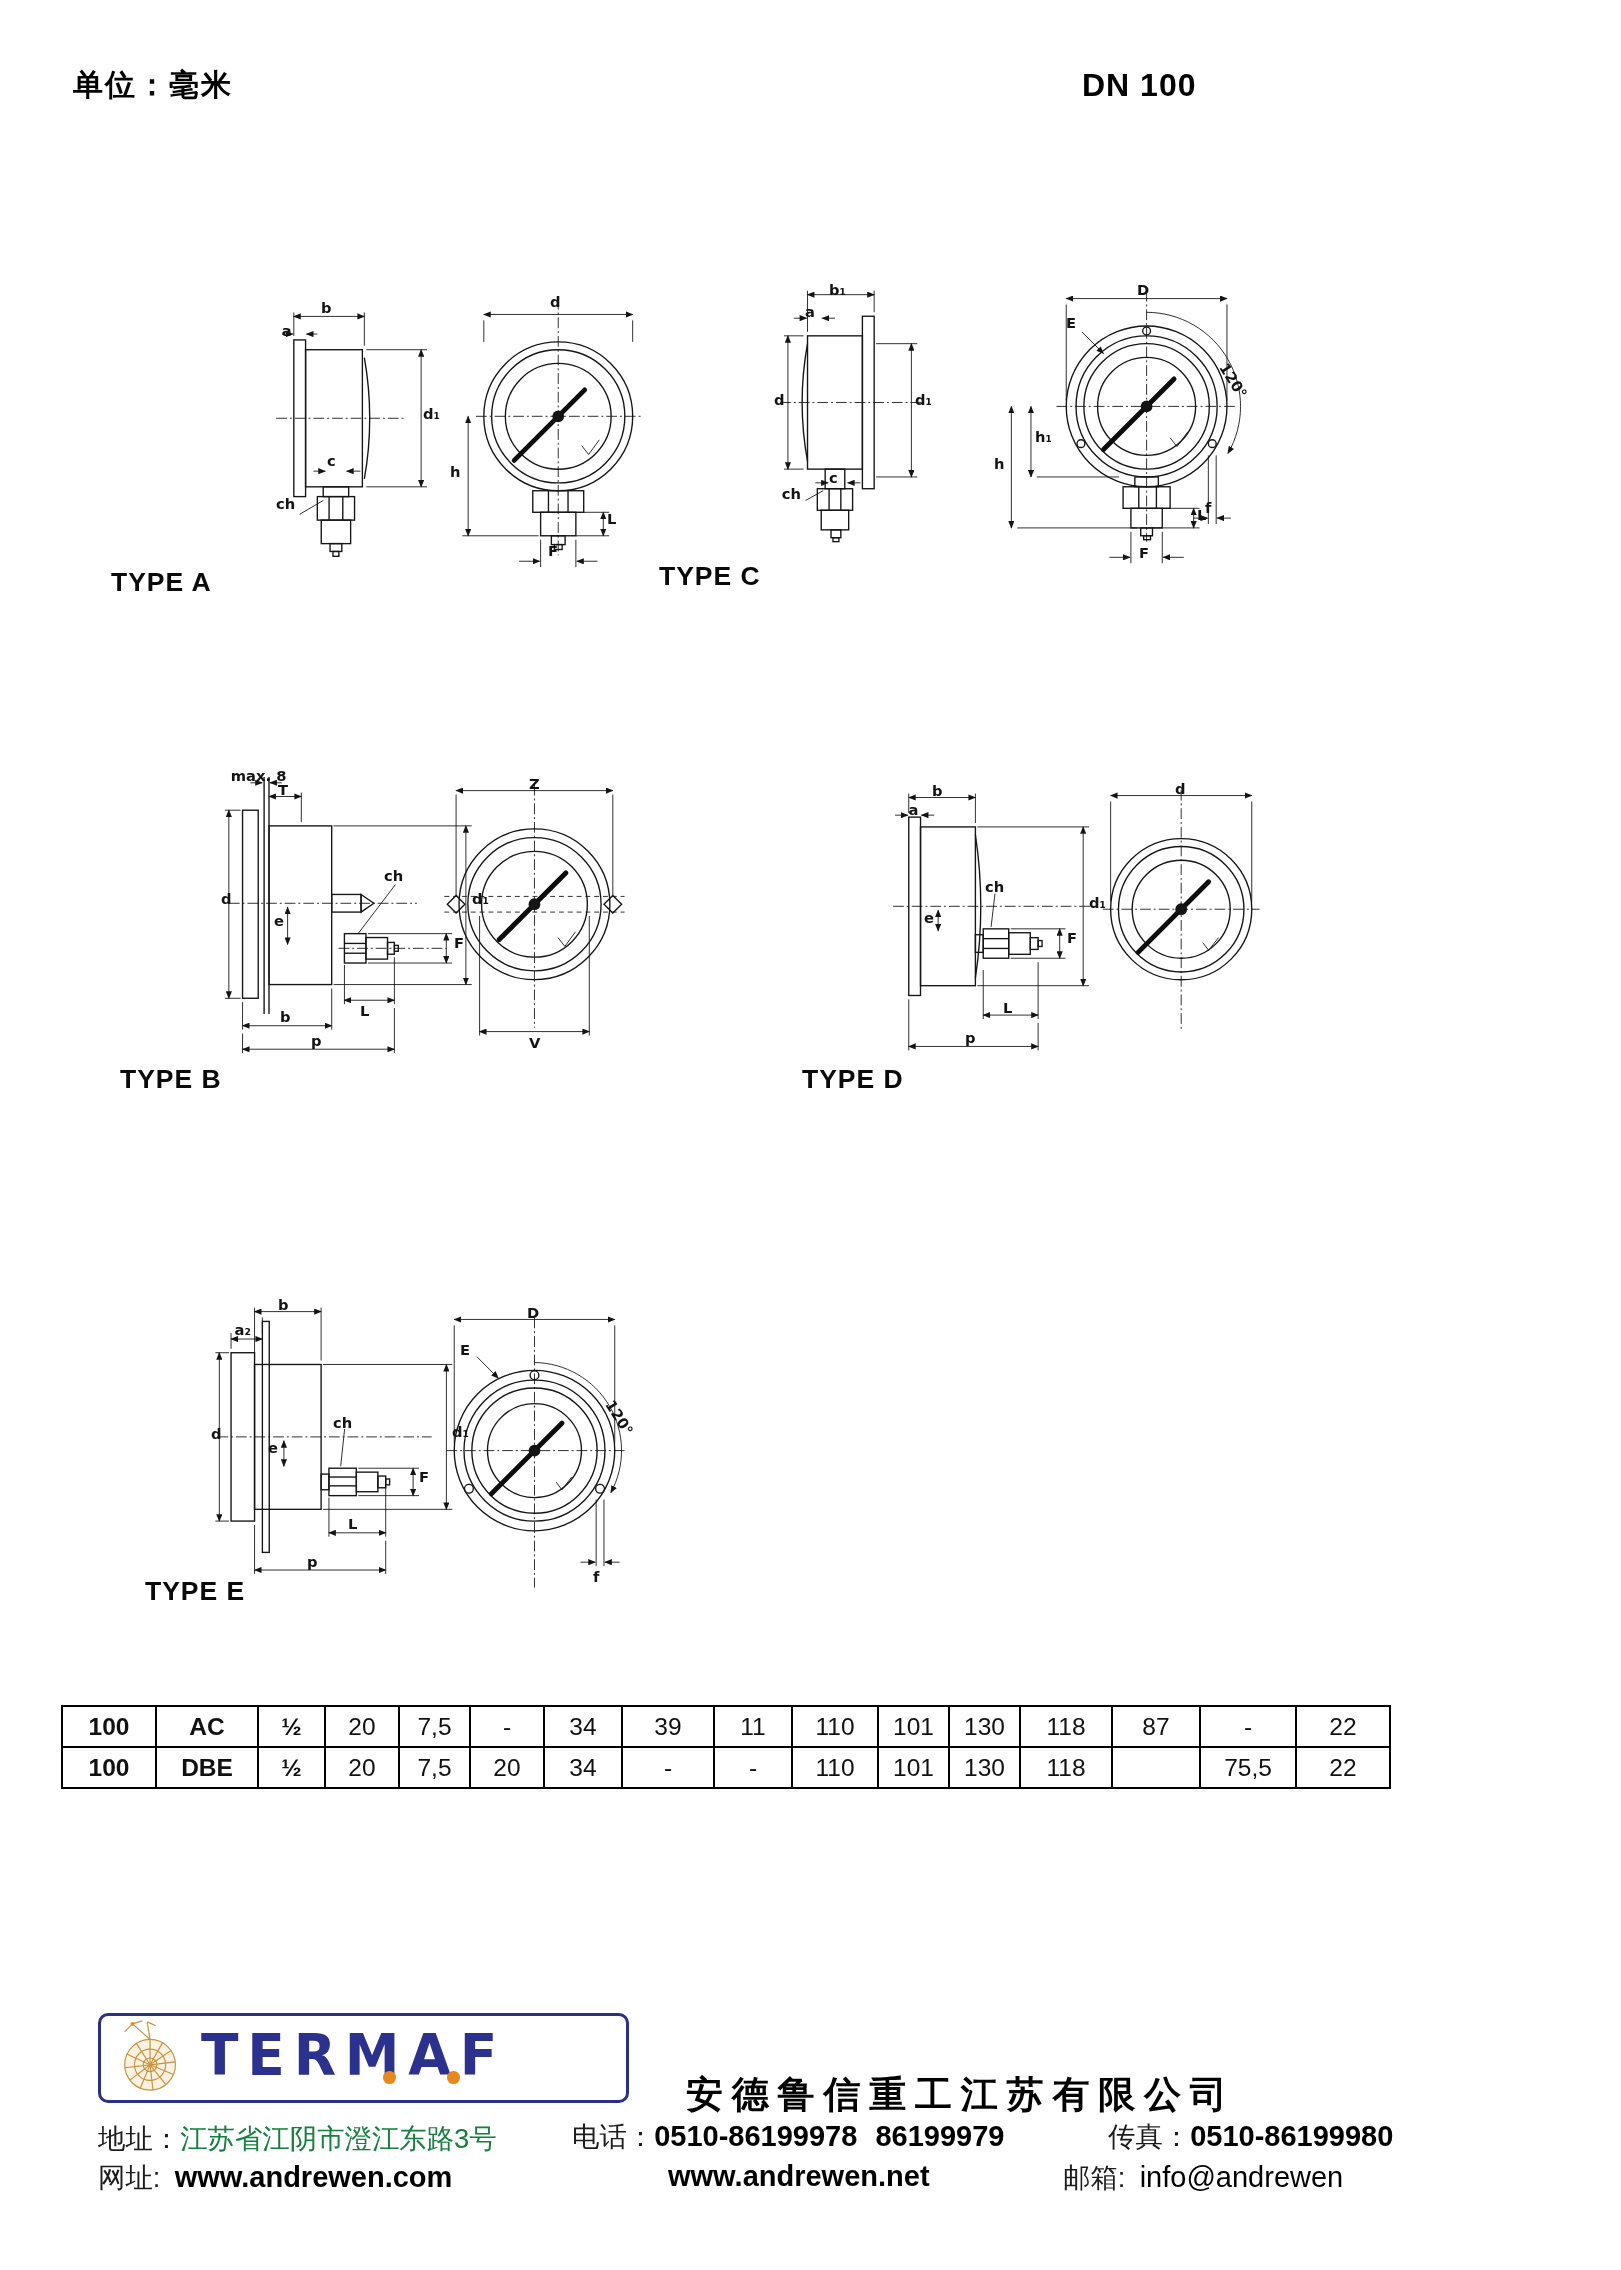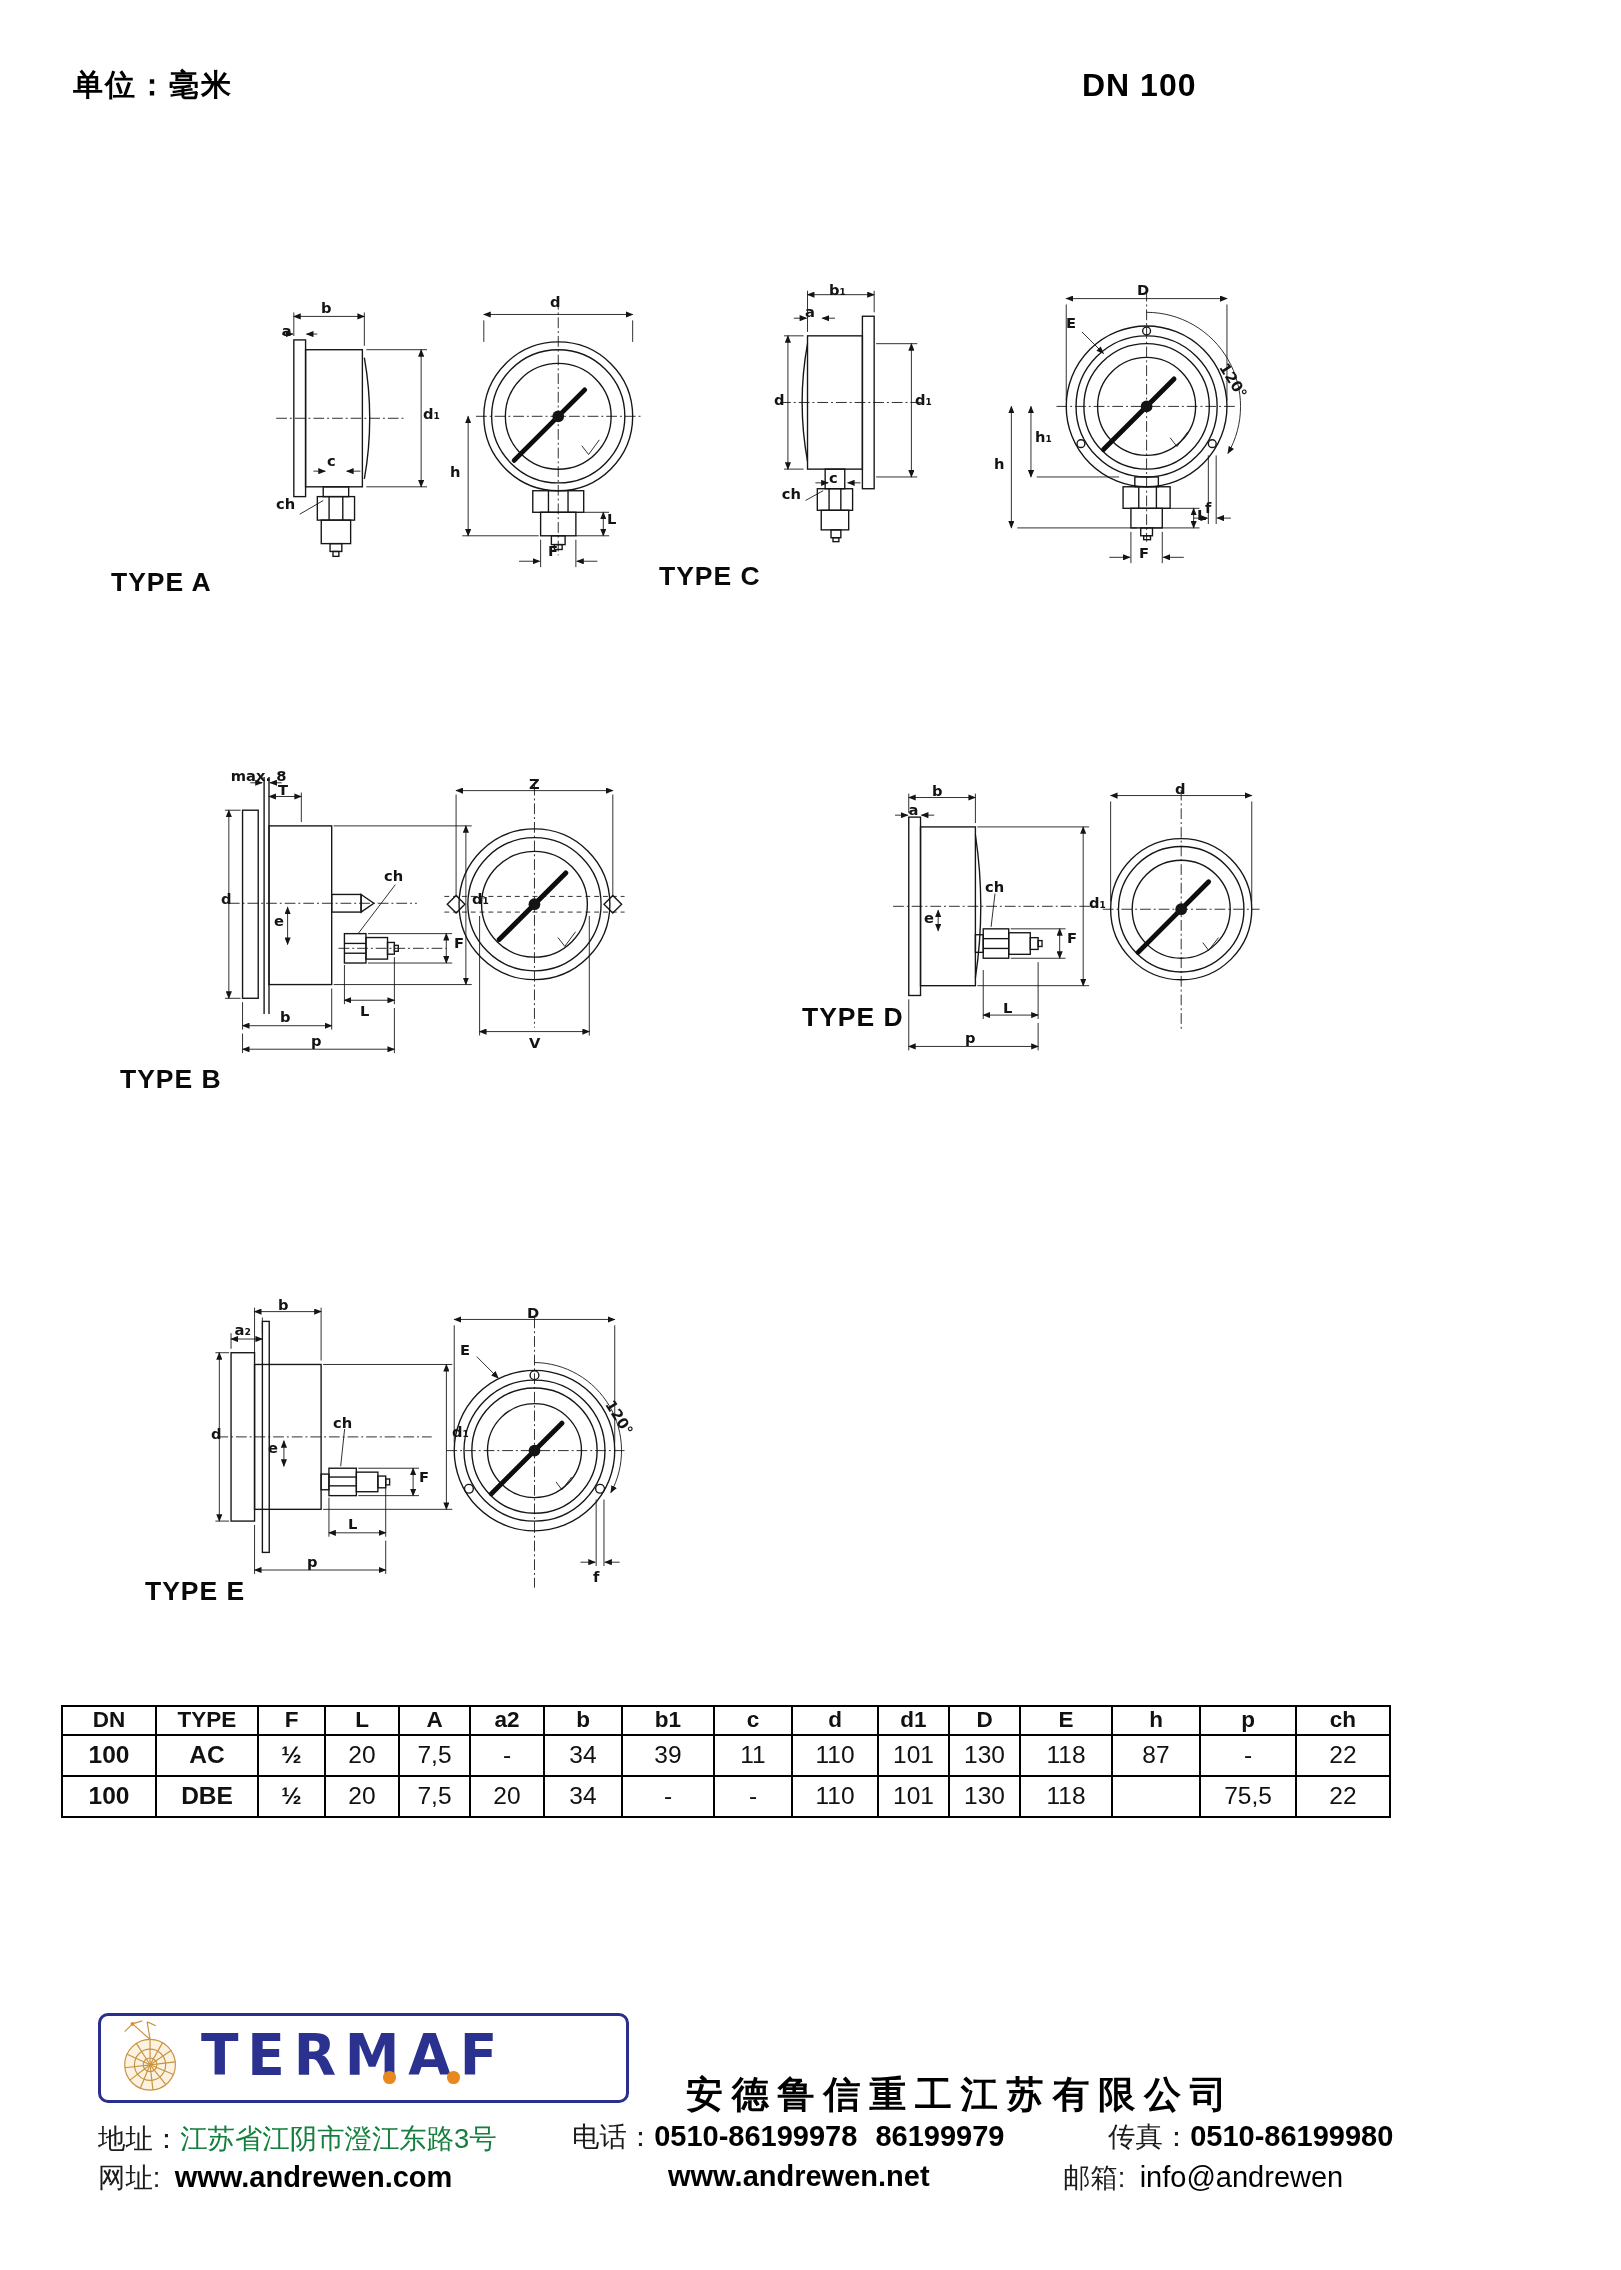--- a/index.html
+++ b/index.html
@@ -365,21 +365,21 @@
     <span class="dim" style="left:45px;top:9.8px">b</span>
     <span class="dim" style="left:21.6px;top:29px">a</span>
     <span class="dim" style="left:98px;top:106px">ch</span>
     <span class="dim" style="left:37px;top:137px">e</span>
     <span class="dim" style="left:202px;top:122px">d₁</span>
     <span class="dim" style="left:180px;top:157px">F</span>
     <span class="dim" style="left:116px;top:227px">L</span>
     <span class="dim" style="left:78px;top:257px">p</span>
     <span class="dim" style="left:288px;top:7.8px">d</span>
   </div>
-  <div class="tt" style="left:802px;top:1002px">TYPE D</div>
+  <div class="tt" style="left:802px;top:1064px">TYPE D</div>
 
   <div class="fig" style="left:211px;top:1294px;width:461px;height:323px">
     <svg width="461" height="323" viewBox="0 0 470 330">
       <defs>
           <marker id="aE" viewBox="0 0 10 8" markerWidth="9" markerHeight="7" refX="9" refY="4" orient="auto-start-reverse">
             <path d="M0,0L10,4L0,8Z" fill="#141414"></path>
           </marker>
         </defs>
       <g class="ln">
         <rect x="20" y="60" width="24" height="172"></rect>
@@ -474,38 +474,20 @@
       <col style="width:78px">
         <col style="width:86px">
         <col style="width:71px">
         <col style="width:71px">
       <col style="width:92px">
         <col style="width:88px">
         <col style="width:96px">
         <col style="width:94px">
     </colgroup>
     <tbody>
-        <tr class="hd">
-      <td>DN</td>
-      <td>TYPE</td>
-      <td>F</td>
-      <td>L</td>
-      <td>A</td>
-      <td>a2</td>
-      <td>b</td>
-      <td>b1</td>
-      <td>c</td>
-      <td>d</td>
-      <td>d1</td>
-      <td>D</td>
-      <td>E</td>
-      <td>h</td>
-      <td>p</td>
-      <td>ch</td>
-    </tr>
     <tr>
       <td class="b">100</td>
       <td class="b">AC</td>
       <td class="b">½</td>
       <td>20</td>
       <td>7,5</td>
       <td>-</td>
       <td>34</td>
       <td>39</td>
       <td>11</td>

